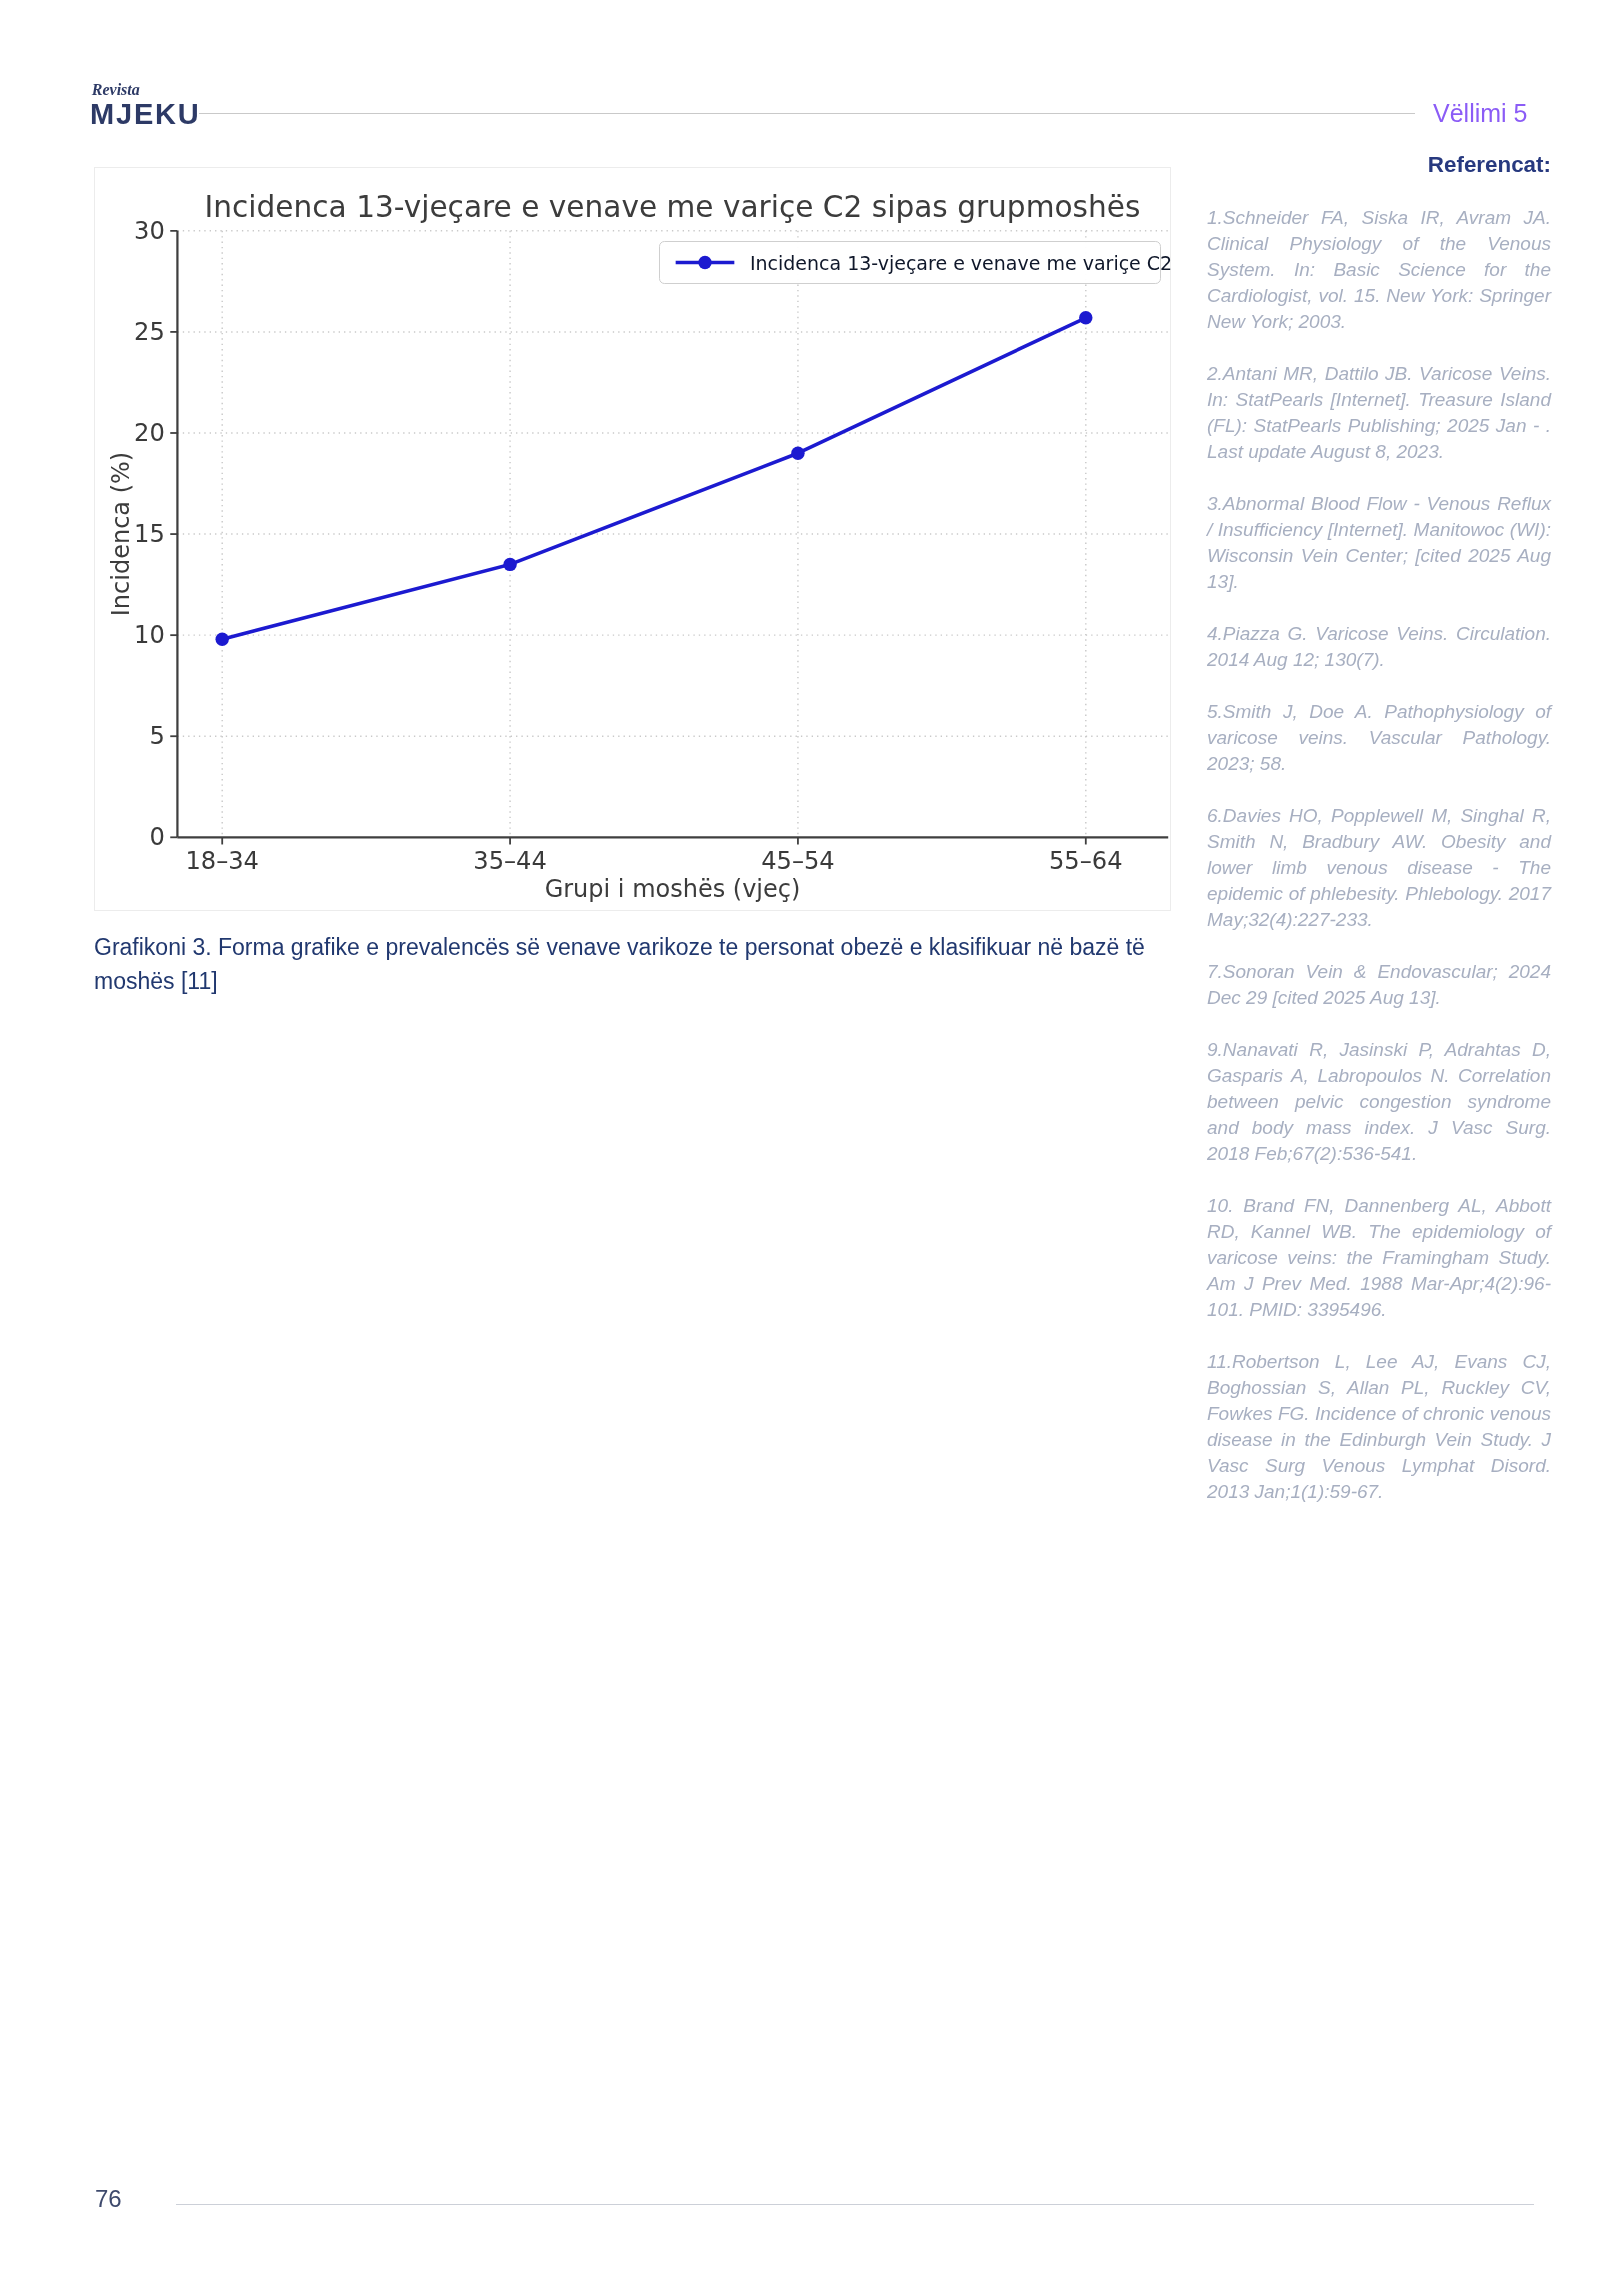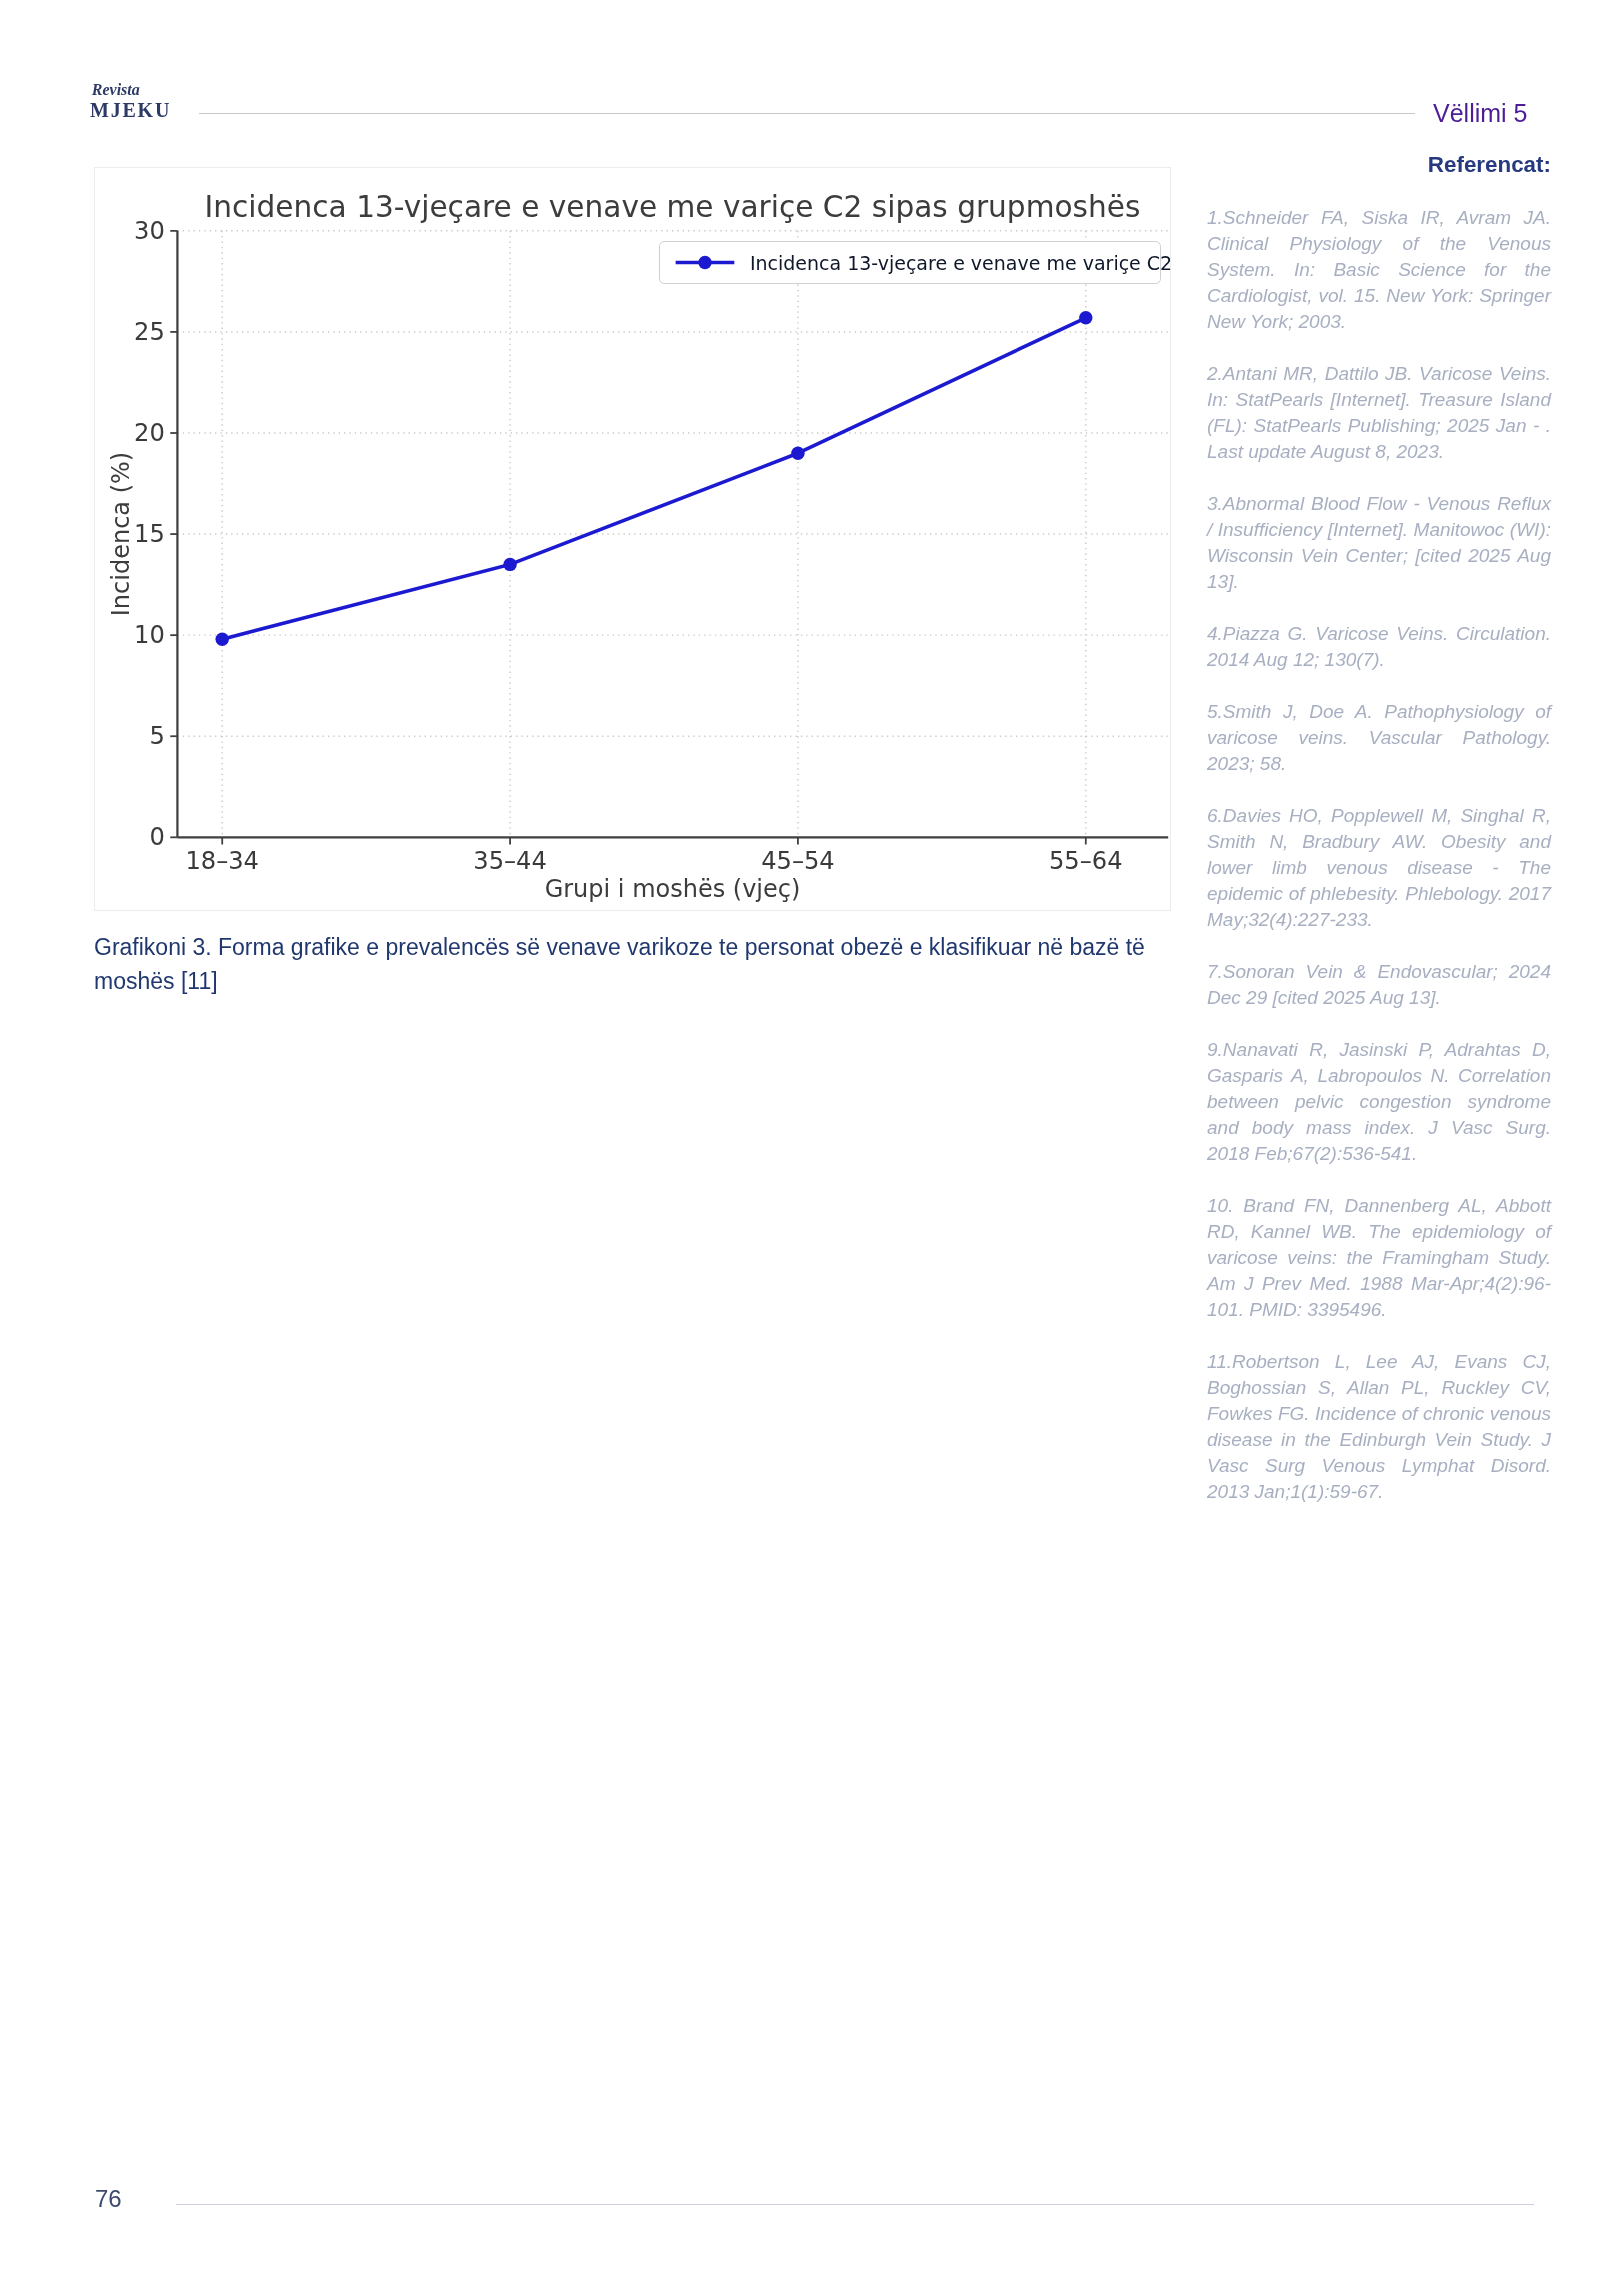--- a/index.html
+++ b/index.html
@@ -7,23 +7,23 @@
     position:relative;
     width:1621px;height:2293px;
     background:#ffffff;
     font-family:"Liberation Sans",sans-serif;
     overflow:hidden;
     border-radius:24px;
   }
   
   .logo{position:absolute;left:90px;top:82px;color:#2d3a66;line-height:1;}
   .logo-top{font-family:"Liberation Serif",serif;font-style:italic;font-weight:bold;font-size:16px;display:block;margin-left:1.8px;}
-  .logo-main{font-size:20px;font-weight:bold;letter-spacing:1.8px;display:block;margin-top:1.8px;font-family:Liberation Serif, serif;}
+  .logo-main{font-size:29px;font-weight:bold;letter-spacing:1.8px;display:block;margin-top:1.8px;}
   .header-rule{position:absolute;left:199px;top:113px;width:1216px;border-top:1.8px solid #c9c9c9;}
-  .volume{position:absolute;left:1433px;top:99px;font-size:25px;color:#4c1d95;text-align:center;}
+  .volume{position:absolute;left:1433px;top:99px;font-size:25px;color:#8b5cf6;text-align:center;}
 
   
   .figure{position:absolute;left:94px;top:167px;width:1075px;height:742px;border:0.9px solid #ececec;background:#fff;}
   .chart-title{position:absolute;left:82px;top:14.3px;width:991px;text-align:center;
     font-family:"DejaVu Sans",sans-serif;font-size:29.6px;color:#3c3c3c;margin-top:8px;}
   .ylabel{position:absolute;left:-64px;top:352px;width:179px;text-align:center;
     transform:rotate(-90deg);font-family:"DejaVu Sans",sans-serif;font-size:24px;color:#3c3c3c;}
   .xlabel{position:absolute;left:82px;top:707px;width:991px;text-align:center;
     font-family:"DejaVu Sans",sans-serif;font-size:24px;color:#3c3c3c;}
   .plot{position:absolute;left:0;top:0;}

